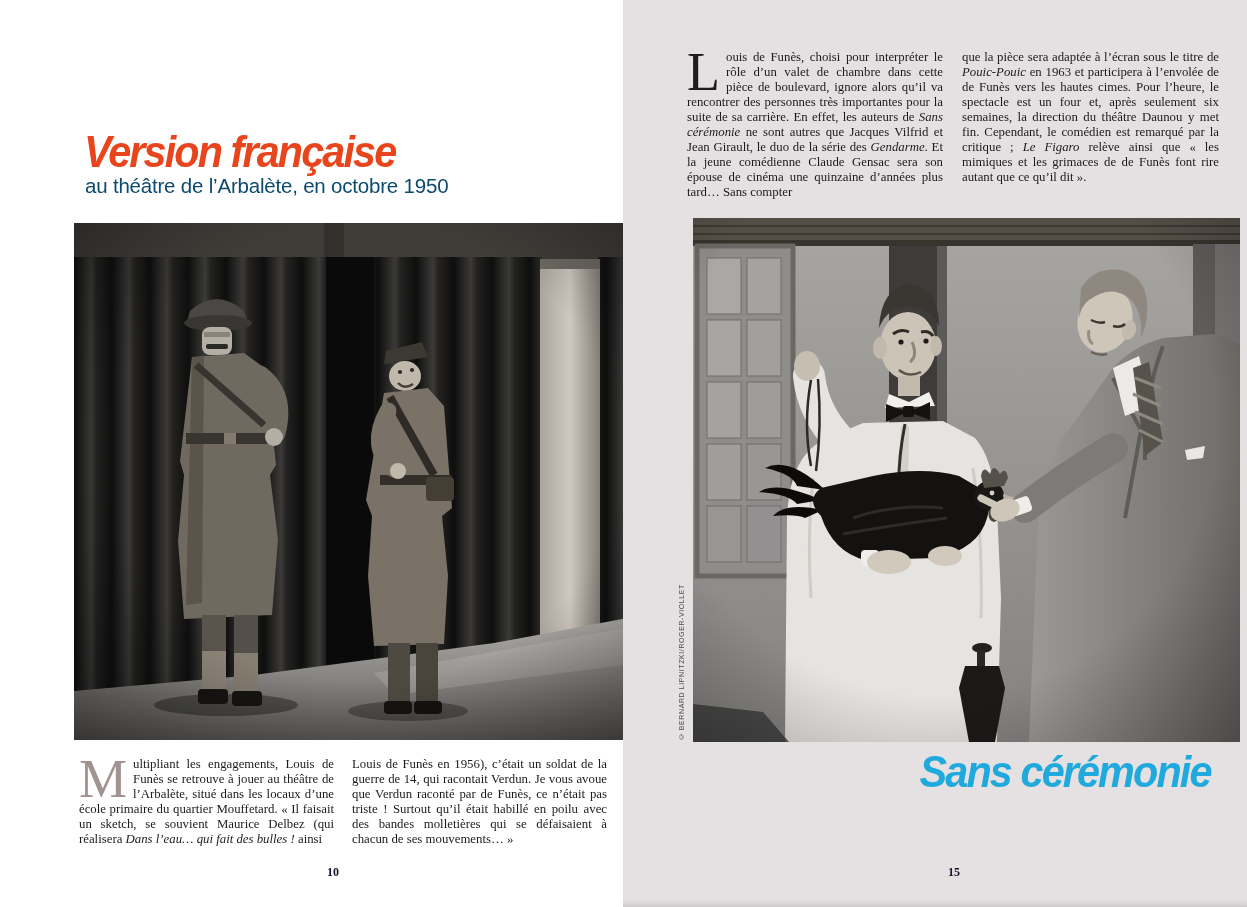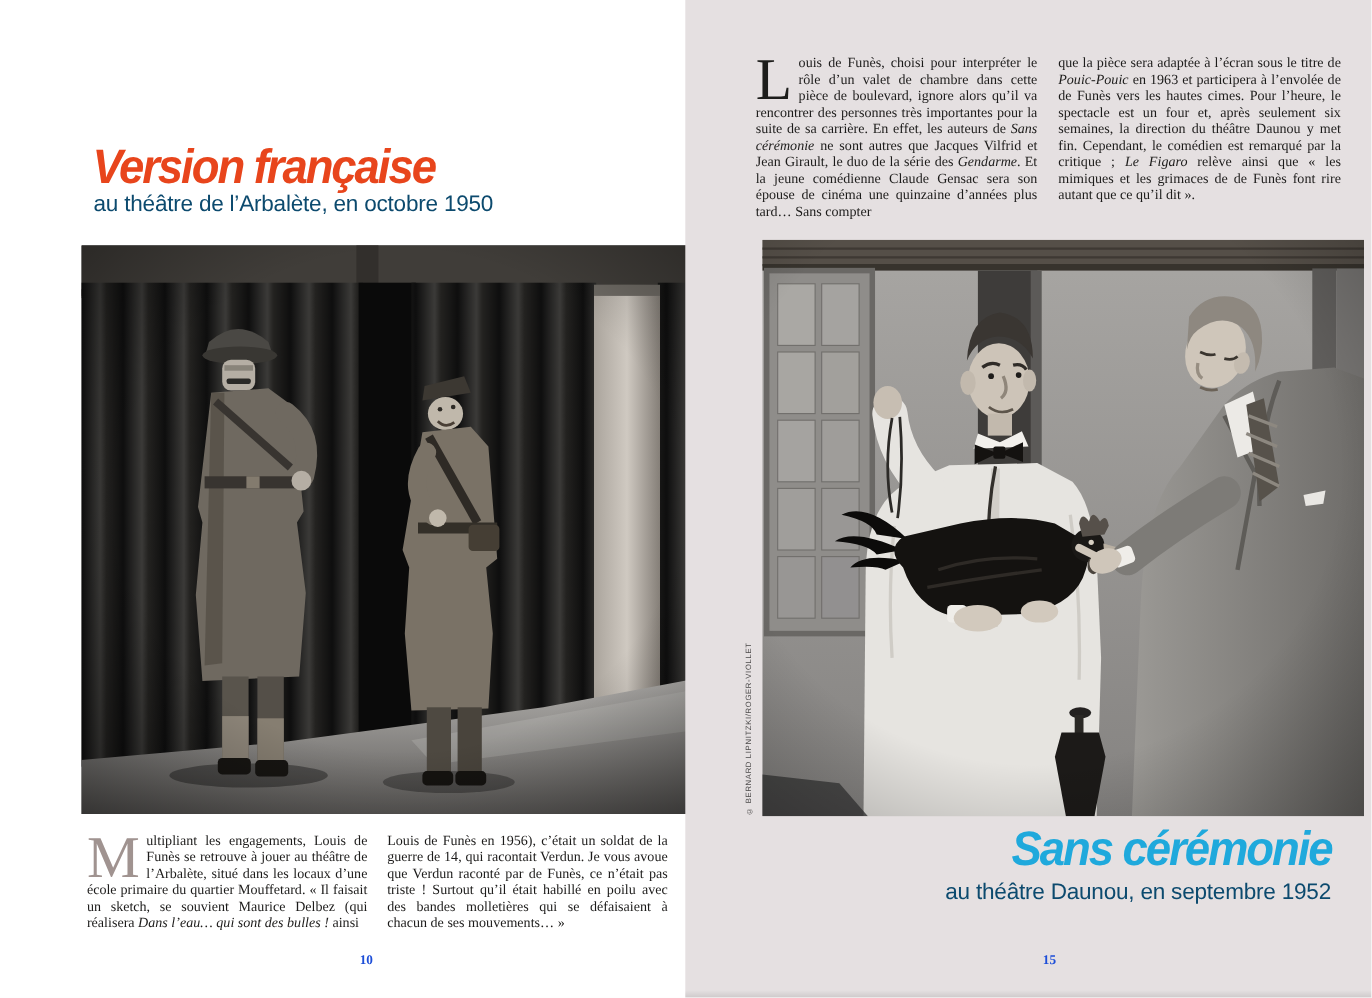--- a/index.html
+++ b/index.html
@@ -37,21 +37,21 @@
   .col-l2{left:308px;top:757px;width:255px;}
   .col-r1{left:64px;top:50px;width:256px;}
   .col-r2{left:339px;top:50px;width:257px;}
   .dropcap{float:left;font-family:"Liberation Serif",serif;font-weight:400;
            font-size:54px;line-height:44px;height:44px;padding-right:6px;}
   .dropcap-m{color:#a09390;}
   .dropcap-l{color:#1d1d1b;}
 
   
   .pagenum{position:absolute;top:865px;width:40px;text-align:center;
-           font-family:"Liberation Serif",serif;font-weight:700;font-size:12px;color:#1d4ed8;}
+           font-family:"Liberation Serif",serif;font-weight:700;font-size:12px;color:#0f172a;}
   .pn-left{left:269px;}
   .pn-right{left:311px;}
 
   .edge-shade{position:absolute;left:0;bottom:0;width:624px;height:7px;
               background:linear-gradient(rgba(0,0,0,0),rgba(0,0,0,.10));}
 </style>
 </head>
 <body>
 
 <div id="spread">
@@ -143,21 +143,21 @@
           <rect x="314" y="420" width="22" height="62" fill="#4e4941"></rect>
           <rect x="342" y="420" width="22" height="62" fill="#49443c"></rect>
           <rect x="310" y="478" width="28" height="13" rx="4" fill="#151310"></rect>
           <rect x="340" y="478" width="28" height="13" rx="4" fill="#151310"></rect>
         </g>
         <rect width="580" height="517" fill="url(#vigl)"></rect>
       </svg>
       <span class="credit credit-left">© STUDIO LIPNITZKI/ROGER-VIOLLET</span>
     </figure>
 
-    <p class="body col-l1"><span class="dropcap dropcap-m">M</span><span><span>ultipliant les engagements, Louis de Funès se retrouve à jouer au théâtre de l’Arbalète, situé dans les locaux d’une école primaire du quartier Mouffetard. « Il faisait un sketch, se souvient Maurice Delbez (qui réalisera </span><span class="it">Dans l’eau… qui sont des bulles !</span><span> ainsi</span></span></p>
+    <p class="body col-l1"><span class="dropcap dropcap-m">M</span><span><span>ultipliant les engagements, Louis de Funès se retrouve à jouer au théâtre de l’Arbalète, situé dans les locaux d’une école primaire du quartier Mouffetard. « Il faisait un sketch, se souvient Maurice Delbez (qui réalisera </span><span class="it">Dans l’eau… qui fait des bulles !</span><span> ainsi</span></span></p>
     <p class="body col-l2"><span>Louis de Funès en 1956), c’était un soldat de la guerre de 14, qui racontait Verdun. Je vous avoue que Verdun raconté par de Funès, ce n’était pas triste ! Surtout qu’il était habillé en poilu avec des bandes molletières qui se défaisaient à chacun de ses mouvements… »</span></p>
 
     <div class="pagenum pn-left">10</div>
   </section>
 
   <section class="page page-right">
     <p class="body col-r1"><span class="dropcap dropcap-l">L</span><span><span>ouis de Funès, choisi pour interpréter le rôle d’un valet de chambre dans cette pièce de boulevard, ignore alors qu’il va rencontrer des personnes très importantes pour la suite de sa carrière. En effet, les auteurs de </span><span class="it">Sans cérémonie</span><span> ne sont autres que Jacques Vilfrid et Jean Girault, le duo de la série des </span><span class="it">Gendarme</span><span>. Et la jeune comédienne Claude Gensac sera son épouse de cinéma une quinzaine d’années plus tard… Sans compter</span></span></p>
     <p class="body col-r2"><span>que la pièce sera adaptée à l’écran sous le titre de </span><span class="it">Pouic-Pouic</span><span> en 1963 et participera à l’envolée de de Funès vers les hautes cimes. Pour l’heure, le spectacle est un four et, après seulement six semaines, la direction du théâtre Daunou y met fin. Cependant, le comédien est remarqué par la critique ; </span><span class="it">Le Figaro</span><span> relève ainsi que « les mimiques et les grimaces de de Funès font rire autant que ce qu’il dit ».</span></p>
 
     <figure class="photo photo-right">
@@ -262,18 +262,17 @@
           <rect x="284" y="432" width="8" height="18" fill="#2a2825"></rect>
           <path d="M272,448 l34,0 6,22 -10,54 -26,0 -10,-54 Z" fill="#1c1a18"></path>
         </g>
         <path d="M0,486 L70,494 L96,524 L0,524 Z" fill="#3a3a3a" opacity=".8"></path>
         <rect width="547" height="524" fill="url(#vigr)"></rect>
       </svg>
       <span class="credit credit-right">© BERNARD LIPNITZKI/ROGER-VIOLLET</span>
     </figure>
 
     <h1 class="big-title title-right">Sans cérémonie</h1>
-    <h2 class="subtitle subtitle-right">au théâtre Daunou, en septembre 1952</h2>
 
     <div class="pagenum pn-right">15</div>
     <div class="edge-shade"></div>
   </section>
 </div>
 
 </body></html>

